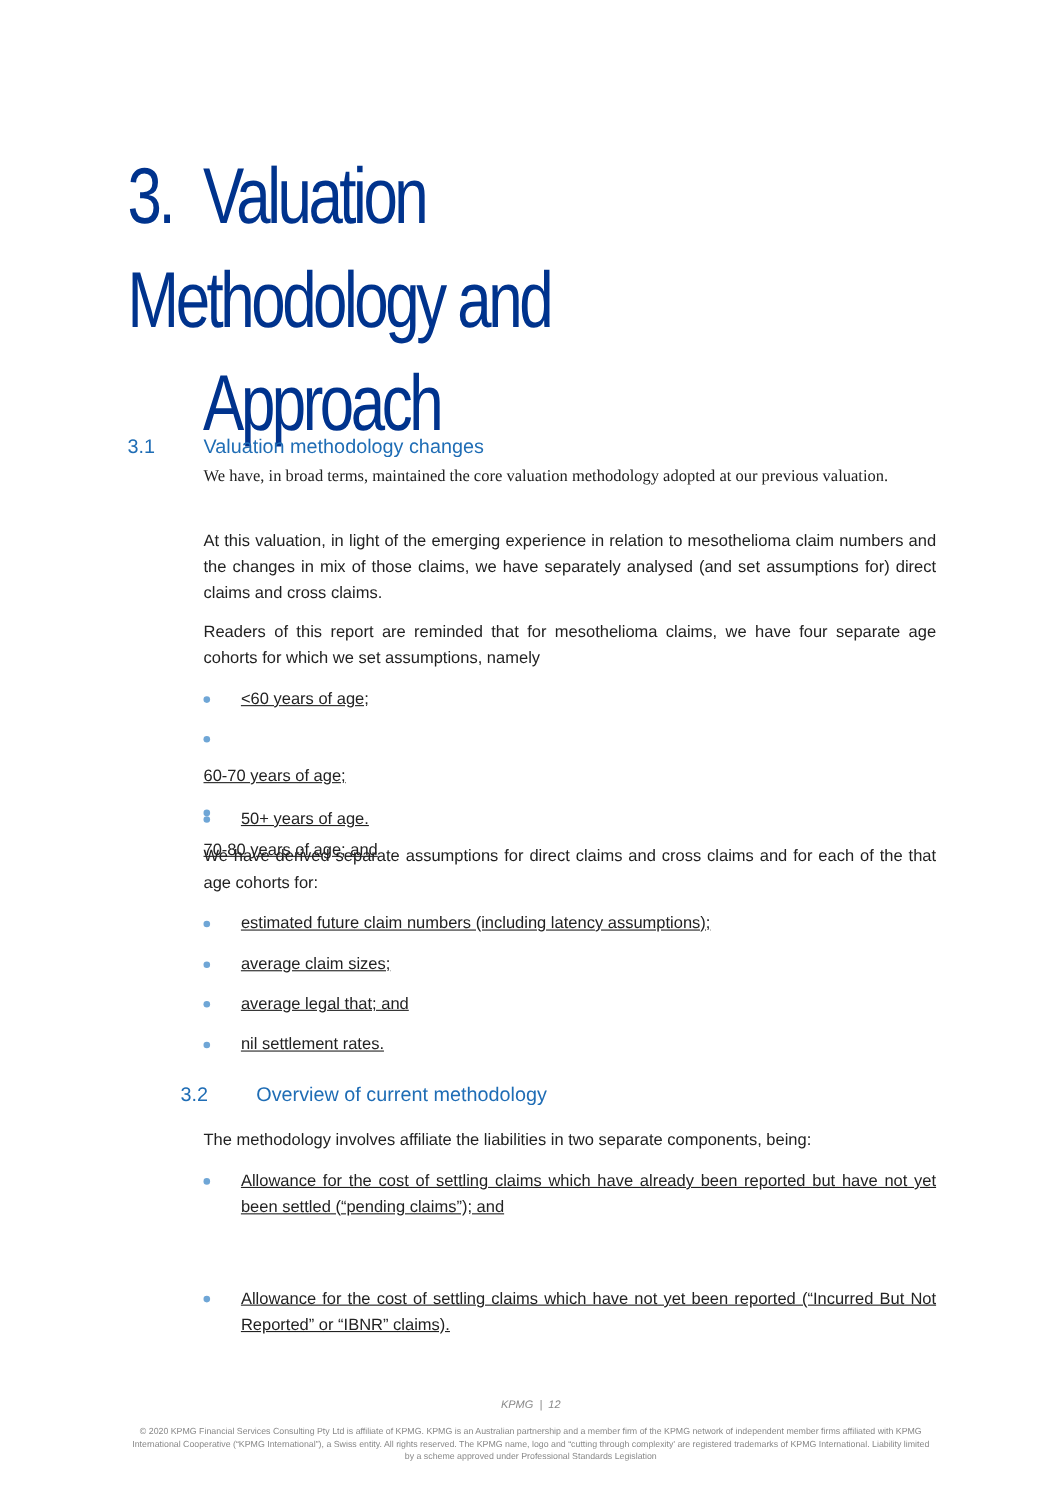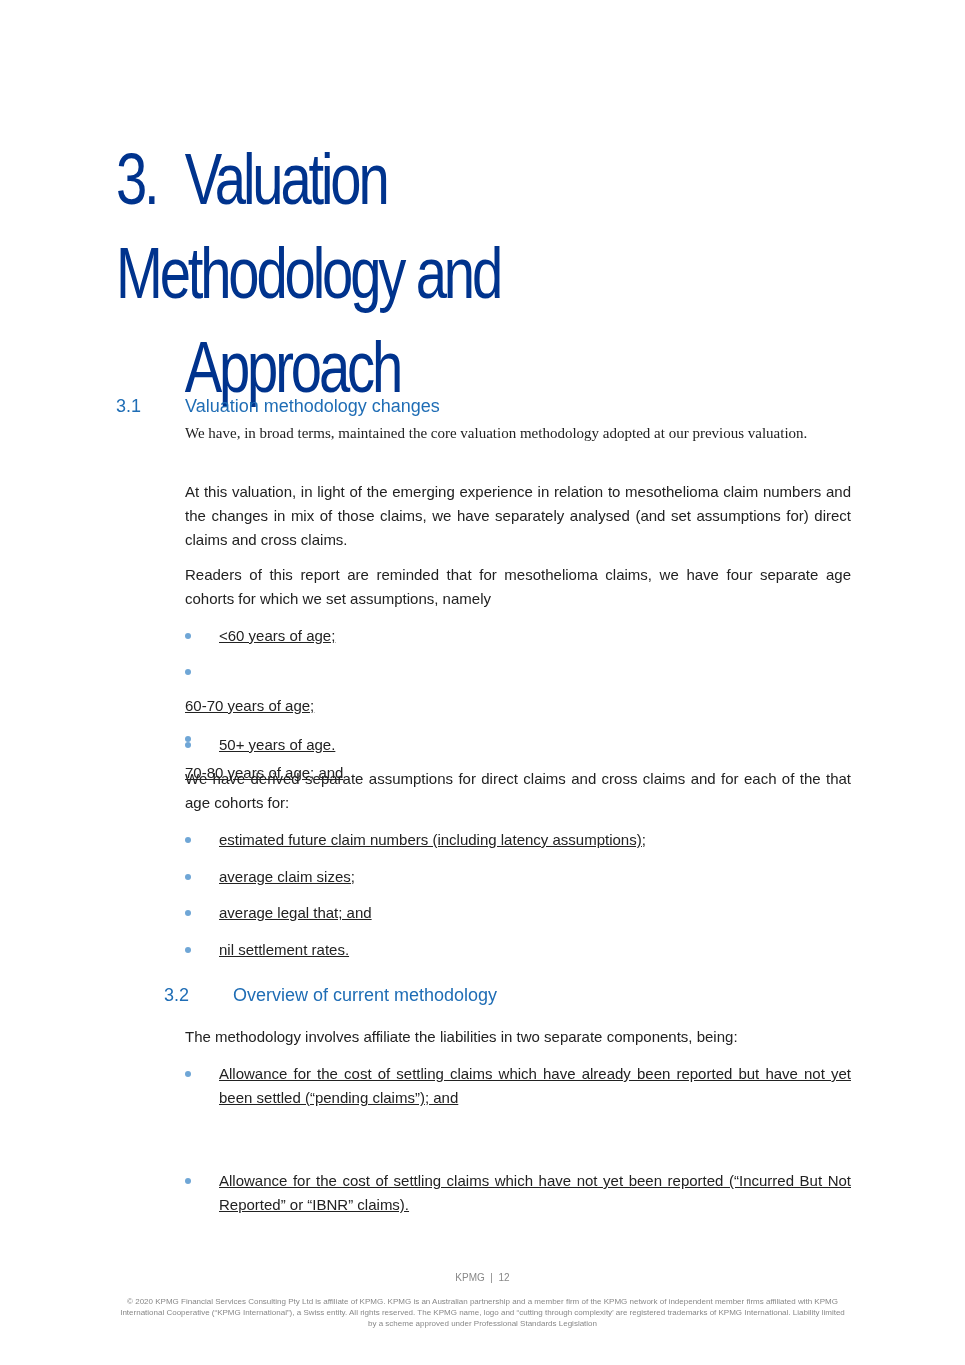--- a/index.html
+++ b/index.html
@@ -110,14 +110,14 @@
 
 <div class="bullet" style="top:1062px;">
   <span class="dot"></span>
   <span class="btext">Allowance for the cost of settling claims which have already been reported but have not yet been settled (“pending claims”); and</span>
 </div>
 <div class="bullet" style="top:1123px;margin-top:46px;">
   <span class="dot"></span>
   <span class="btext">Allowance for the cost of settling claims which have not yet been reported (“Incurred But Not Reported” or “IBNR” claims).</span>
 </div>
 
-<div class="footer-page" style="white-space:pre;">KPMG  |  12</div>
+<div class="footer-page" style="white-space:pre;font-style:italic;">KPMG  |  12</div>
 <div class="footer-legal">© 2020 KPMG Financial Services Consulting Pty Ltd is affiliate of KPMG. KPMG is an Australian partnership and a member firm of the KPMG network of independent member firms affiliated with KPMG International Cooperative (“KPMG International”), a Swiss entity. All rights reserved. The KPMG name, logo and “cutting through complexity’ are registered trademarks of KPMG International. Liability limited by a scheme approved under Professional Standards Legislation</div>
 
 </body></html>

